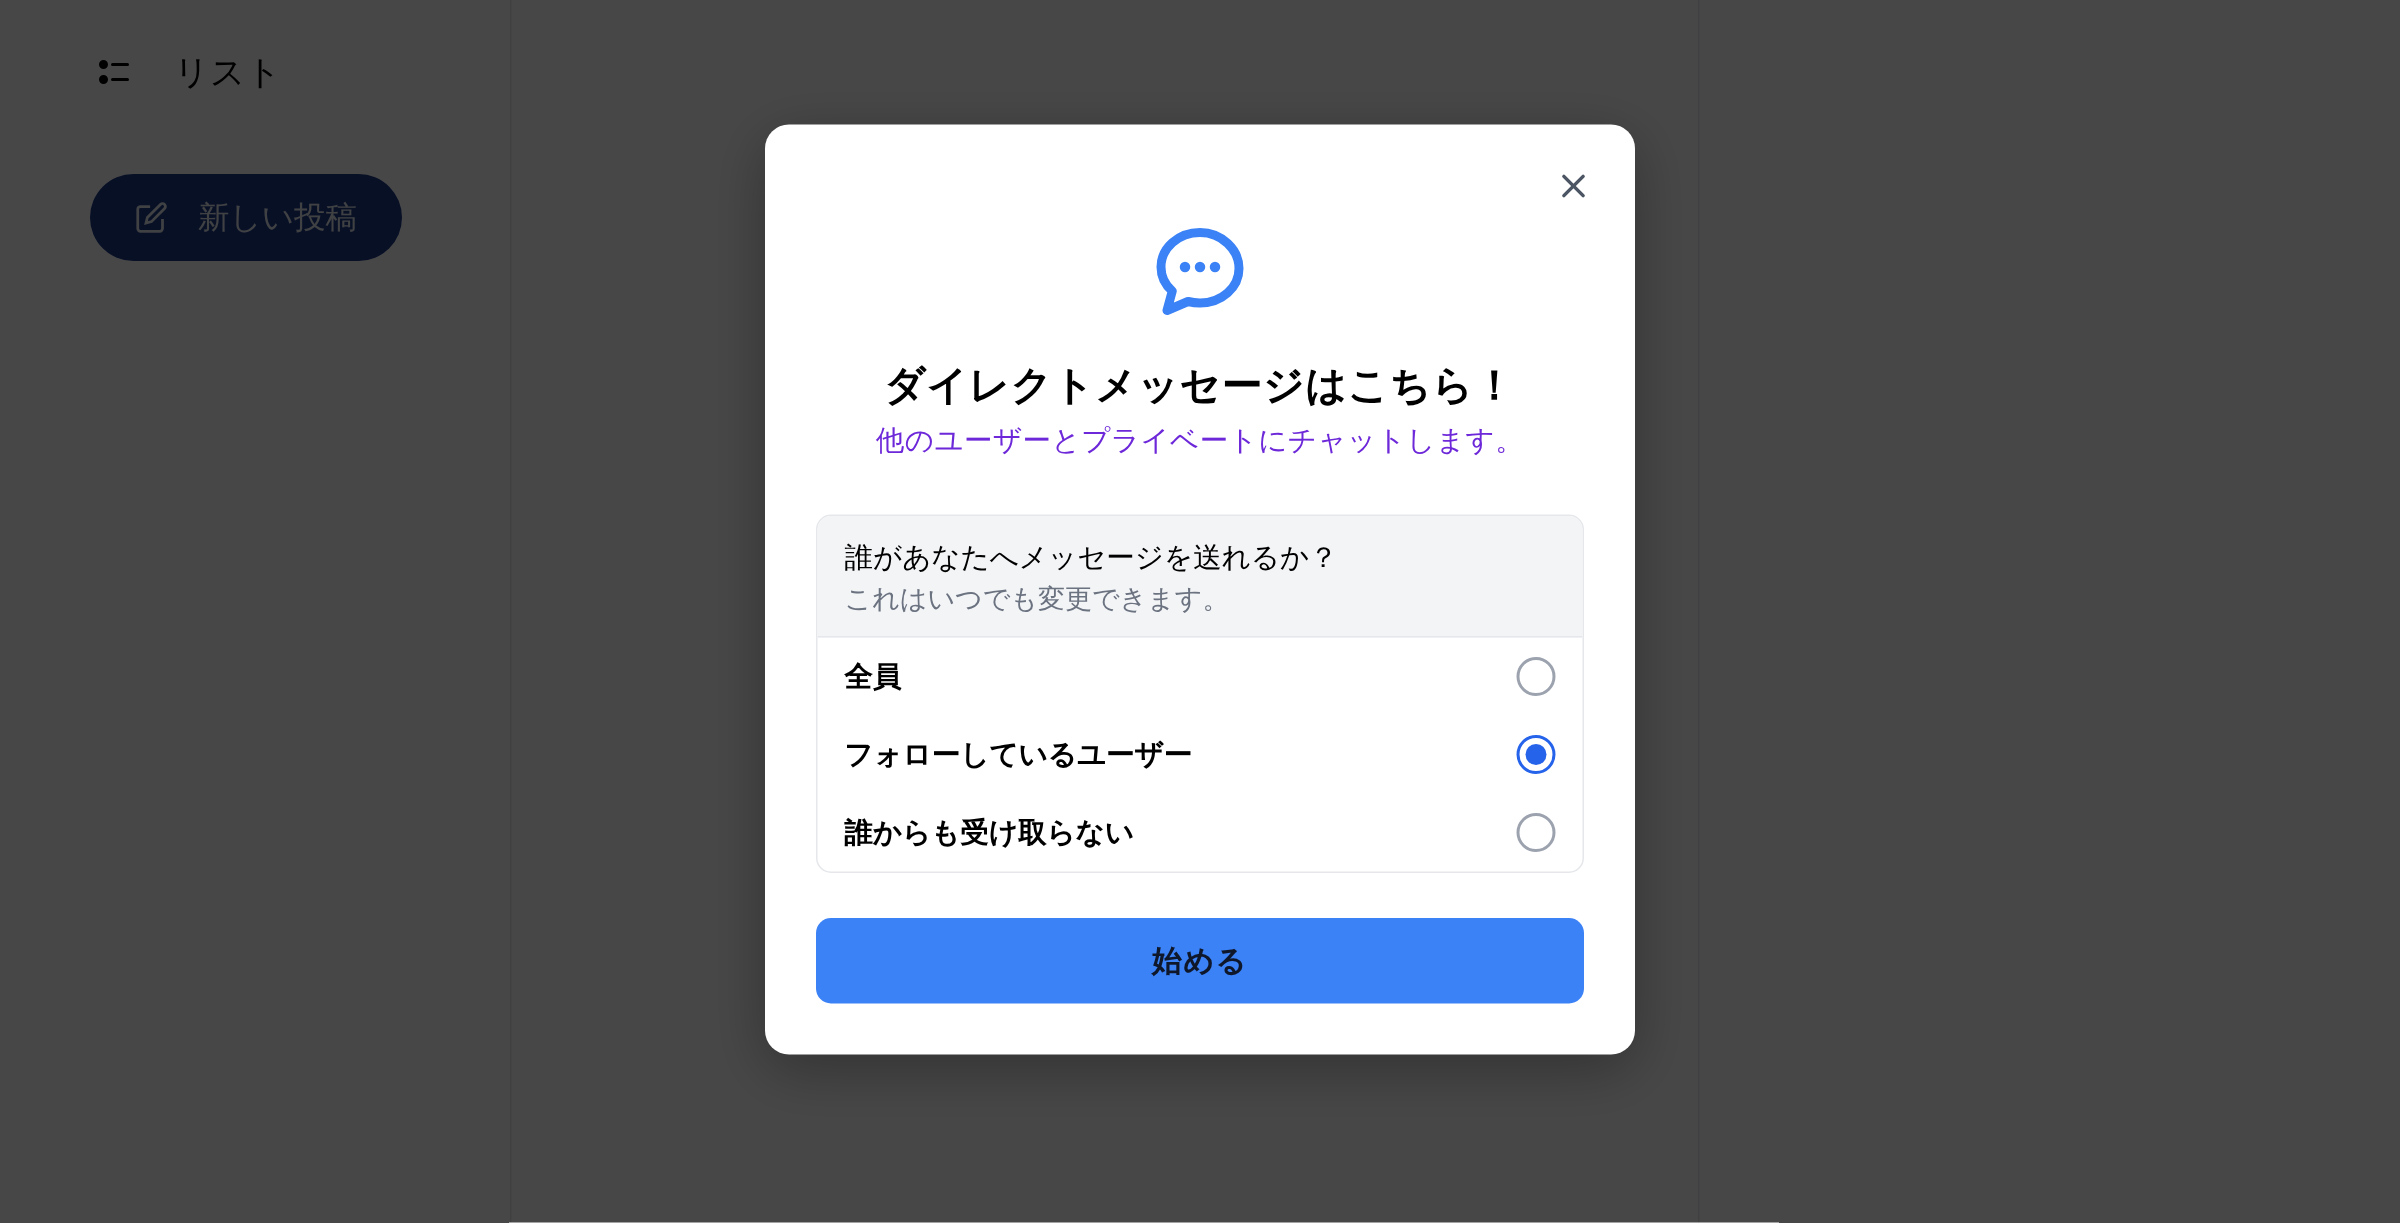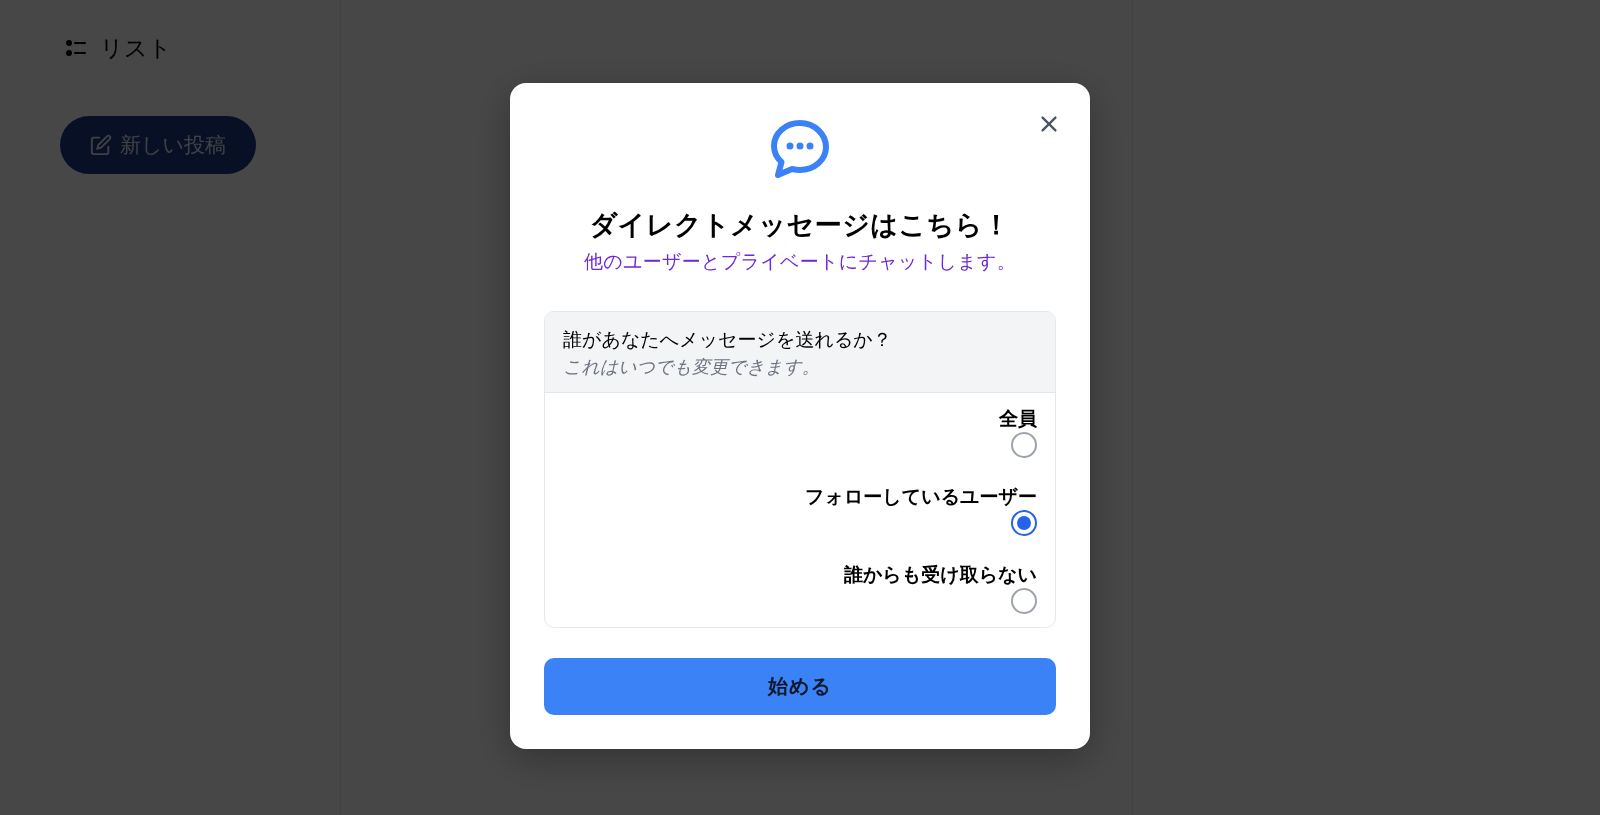--- a/index.html
+++ b/index.html
@@ -26,21 +26,21 @@
     .sidebar {
       width: 340px;
       background: #ffffff;
       padding-left: 60px;
       padding-top: 12px;
     }
     
     .sidebar-item {
       display: flex;
       align-items: center;
-      gap: 12px;
+      gap: 28px;
       padding: 12px 0 12px 4px;
       cursor: pointer;
       height: 72px;
     }
     
     .sidebar-item .icon {
       width: 24px;
       height: 24px;
       display: flex;
       align-items: center;
@@ -56,21 +56,21 @@
     }
     
     .new-post-button {
       background: #1e3a8a;
       color: #e2e8f0;
       border: none;
       border-radius: 999px;
       padding: 15px 30px;
       display: inline-flex;
       align-items: center;
-      gap: 8px;
+      gap: 20px;
       font-size: 21px;
       font-weight: 500;
       cursor: pointer;
       margin-top: 32px;
     }
     
     .new-post-button svg {
       width: 22px;
       height: 22px;
     }
@@ -102,21 +102,21 @@
       align-items: flex-start;
       justify-content: center;
       padding-top: 83px;
     }
     
     .modal {
       background: #ffffff;
       border-radius: 16px;
       width: 580px;
       position: relative;
-      padding: 20px 34px 34px 34px;
+      padding: 52px 34px 34px 34px;
       box-shadow: 0 10px 40px rgba(0,0,0,0.3);
     }
     
     .close-button {
       position: absolute;
       top: 26px;
       right: 26px;
       background: none;
       border: none;
       cursor: pointer;
@@ -174,31 +174,29 @@
     
     .options-header-title {
       font-size: 19px;
       font-weight: 400;
       color: #000000;
       margin-bottom: 2px;
     }
     
     .options-header-subtitle {
       font-size: 18px;
-      font-style: italic;
       color: #6b7280;
     }
     
     .option-item {
       display: flex;
-      align-items: flex-end;
+      align-items: center;
       justify-content: space-between;
       padding: 13px 18px;
       cursor: pointer;
-      flex-direction: column;
     }
     
     .option-label {
       font-size: 19px;
       font-weight: 600;
       color: #000000;
     }
     
     .radio {
       width: 26px;

